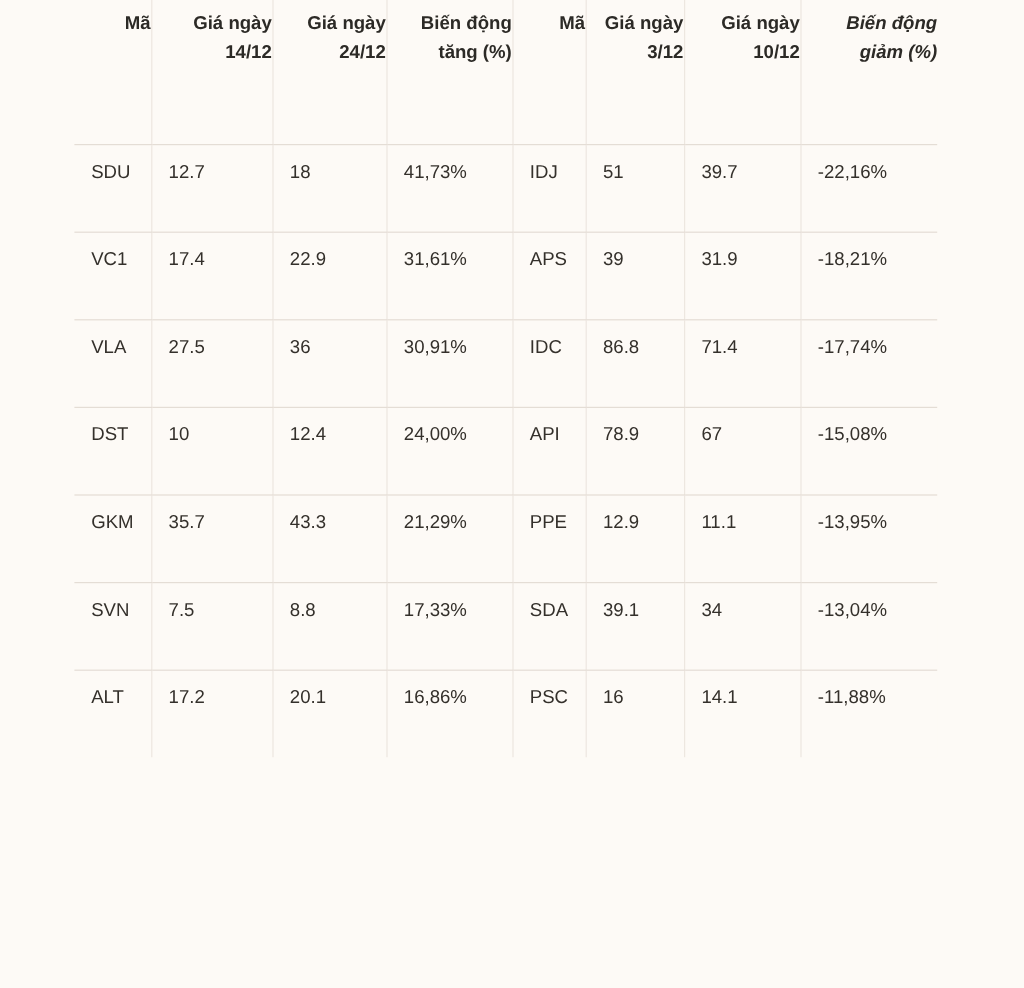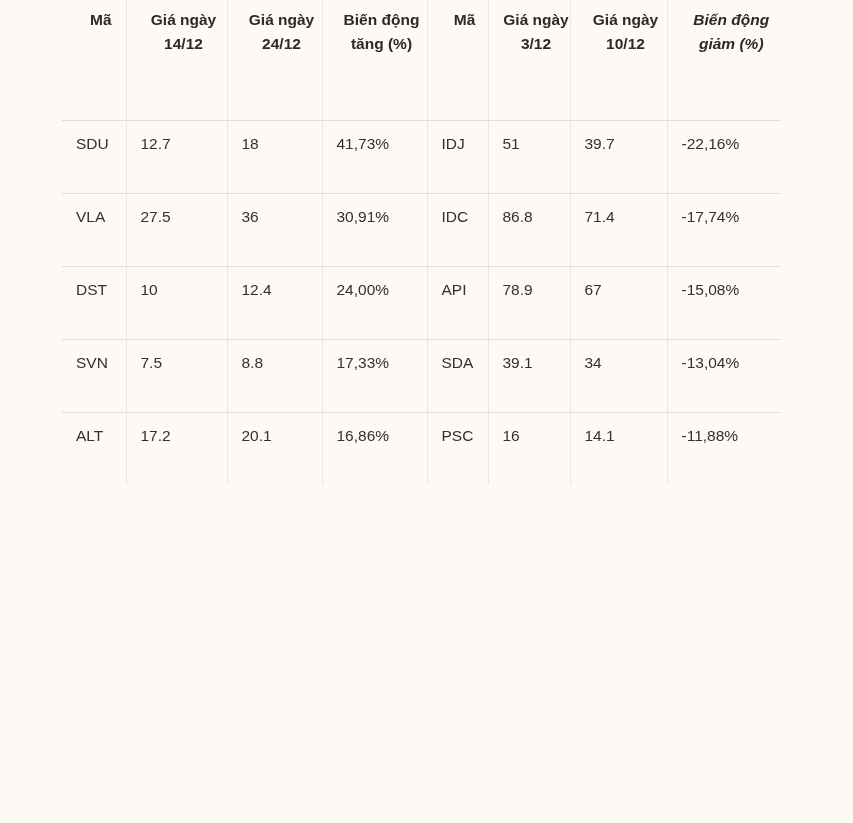--- a/index.html
+++ b/index.html
@@ -33,21 +33,21 @@
   table.stock-table col.c2 { width: 95px;  }
   table.stock-table col.c3 { width: 105px; }
   table.stock-table col.c4 { width: 61px;  }
   table.stock-table col.c5 { width: 82px;  }
   table.stock-table col.c6 { width: 97px;  }
   table.stock-table col.c7 { width: 114px; }
 
   table.stock-table th {
     height: 120px;
     vertical-align: top;
-    text-align: center;
+    text-align: right;
     padding: 8px 0 0 14px;
     font-size: 15.5px;
     font-weight: bold;
     color: #2C2A26;
     line-height: 1.52;
     border-right: 1px solid #EDE7E0;
     border-bottom: 1px solid #E4DDD5;
     background: #FDFAF6;
     box-sizing: border-box;
     word-wrap: break-word;
@@ -104,38 +104,58 @@
           <td>SDU</td>
           <td>12.7</td>
           <td>18</td>
           <td>41,73%</td>
           <td>IDJ</td>
           <td>51</td>
           <td>39.7</td>
           <td class="last">-22,16%</td>
         </tr>
         <tr>
+          <td>VC1</td>
+          <td>17.4</td>
+          <td>22.9</td>
+          <td>31,61%</td>
+          <td>APS</td>
+          <td>39</td>
+          <td>31.9</td>
+          <td class="last">-18,21%</td>
+        </tr>
+        <tr>
           <td>VLA</td>
           <td>27.5</td>
           <td>36</td>
           <td>30,91%</td>
           <td>IDC</td>
           <td>86.8</td>
           <td>71.4</td>
           <td class="last">-17,74%</td>
         </tr>
         <tr>
           <td>DST</td>
           <td>10</td>
           <td>12.4</td>
           <td>24,00%</td>
           <td>API</td>
           <td>78.9</td>
           <td>67</td>
           <td class="last">-15,08%</td>
+        </tr>
+        <tr>
+          <td>GKM</td>
+          <td>35.7</td>
+          <td>43.3</td>
+          <td>21,29%</td>
+          <td>PPE</td>
+          <td>12.9</td>
+          <td>11.1</td>
+          <td class="last">-13,95%</td>
         </tr>
         <tr>
           <td>SVN</td>
           <td>7.5</td>
           <td>8.8</td>
           <td>17,33%</td>
           <td>SDA</td>
           <td>39.1</td>
           <td>34</td>
           <td class="last">-13,04%</td>

